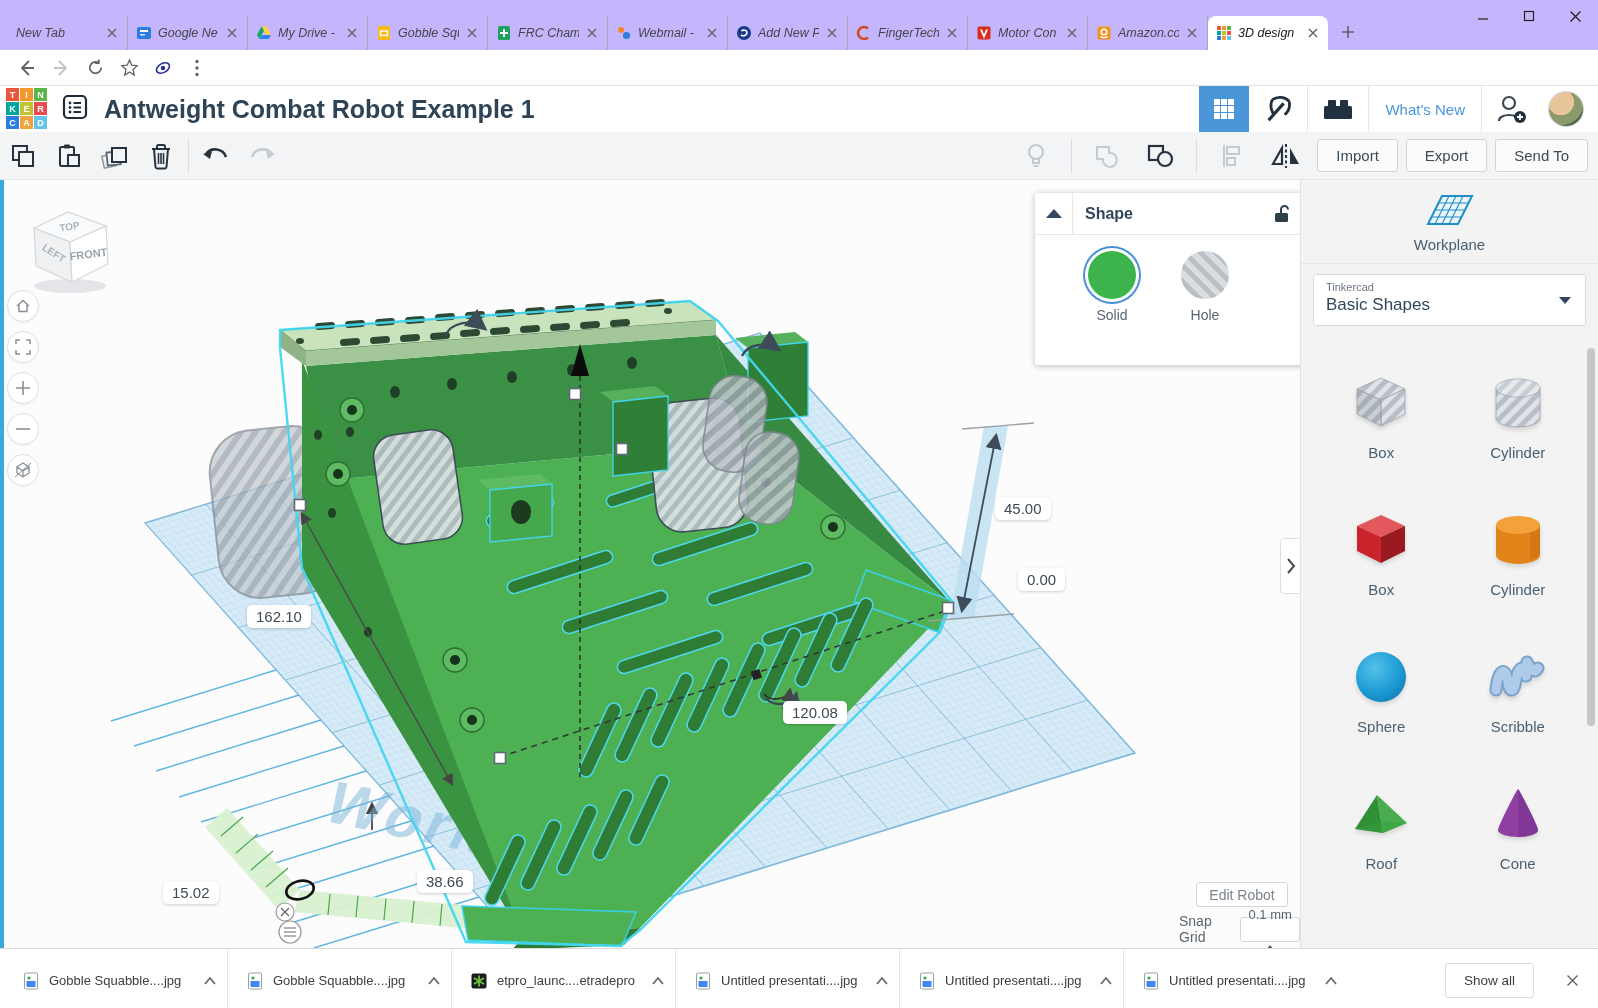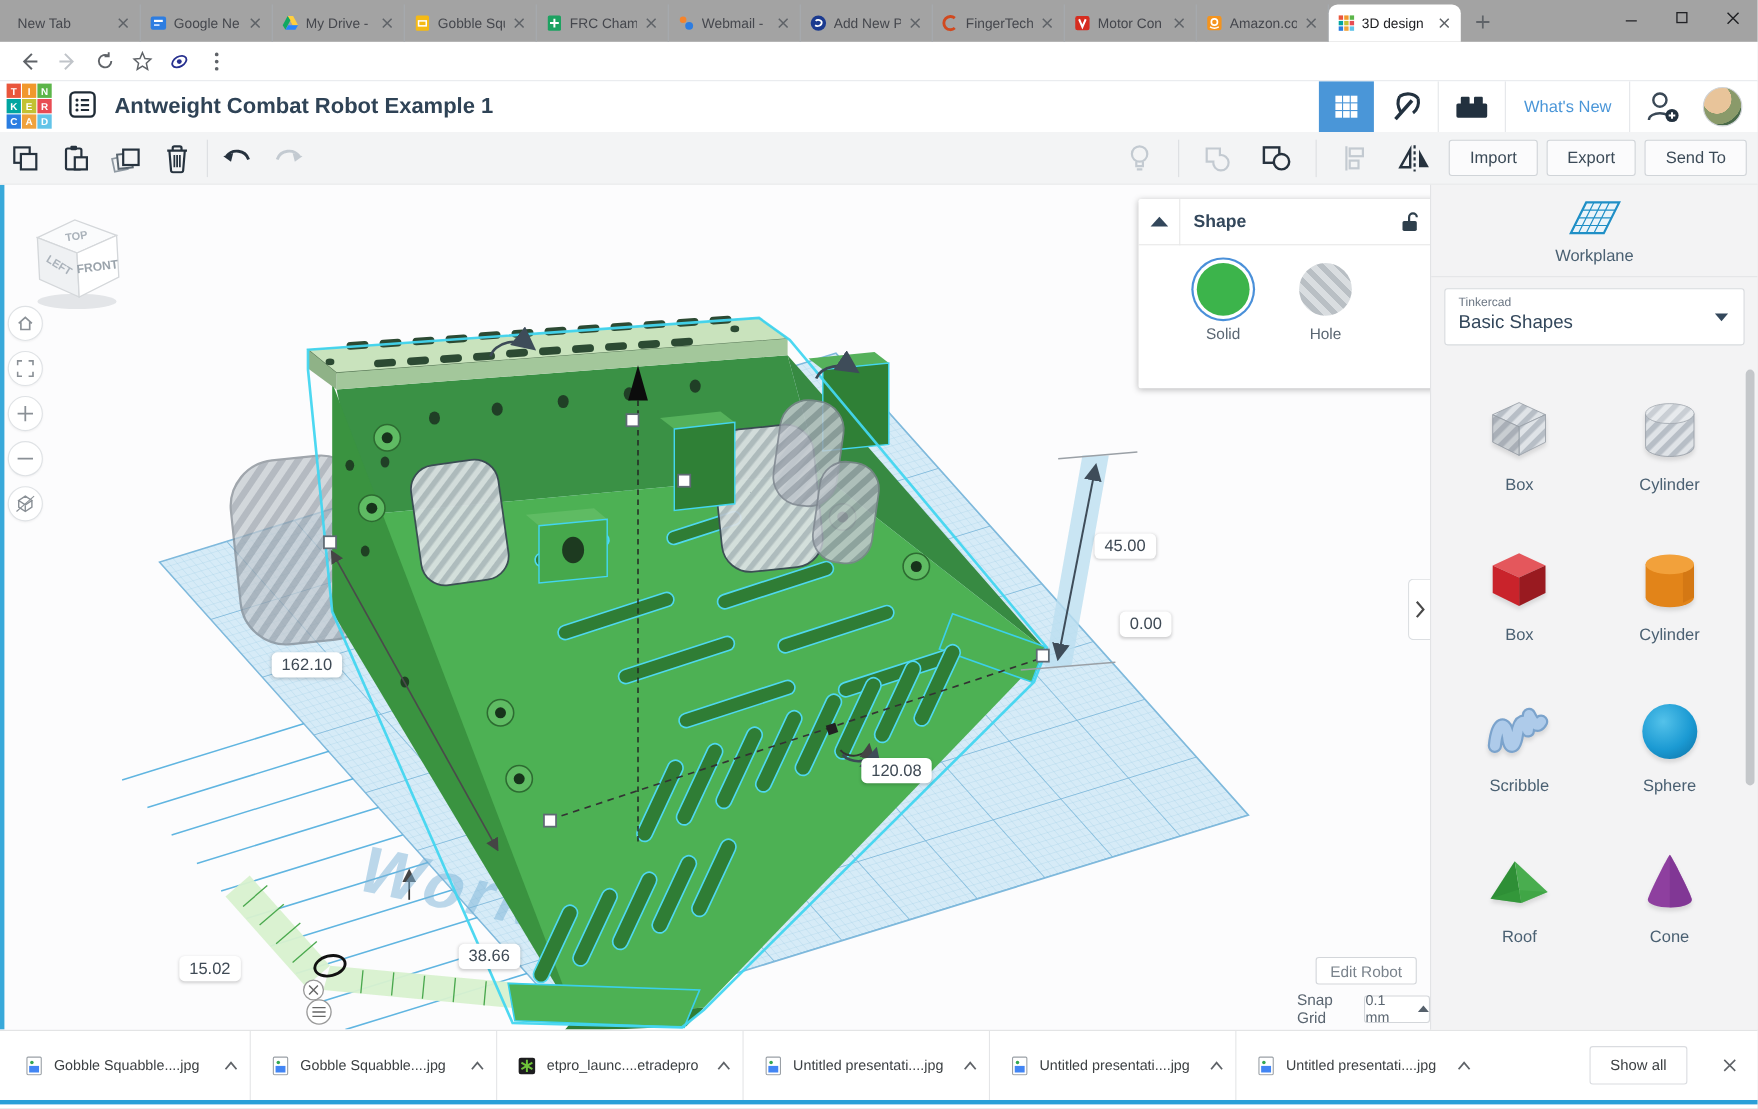--- a/index.html
+++ b/index.html
@@ -1,38 +1,38 @@
 <!DOCTYPE html>
 <html><head>
 <meta charset="utf-8">
 <style>
   html,body{margin:0;padding:0;background:#c9ccd1;font-family:"Liberation Sans",sans-serif;}
   *{box-sizing:border-box;}
   .screen{position:relative;width:1598px;height:1008px;background:#fff;overflow:hidden;}
   
-  .tabstrip{position:relative;height:38px;background:#a3a3a3;display:flex;align-items:flex-end;padding-left:8px;}
+  .tabstrip{position:relative;height:50px;background:#c4b5fd;display:flex;align-items:flex-end;padding-left:8px;font-style:italic;}
   .tab{position:relative;width:120px;height:34px;display:flex;align-items:center;gap:6px;padding:0 8px;font-size:12.5px;color:#45474d;border-right:1px solid #a7abb0;cursor:default;}
   .tab.active{background:#fff;border-radius:8px 8px 0 0;border-right:none;color:#202124;z-index:2;}
   .tab .lbl{flex:1;white-space:nowrap;overflow:hidden;}
   .tab .x{width:14px;height:14px;flex:0 0 14px;}
   .fav{width:16px;height:16px;flex:0 0 16px;position:relative;}
   .newtab-btn{width:28px;height:28px;margin:0 0 4px 6px;display:flex;align-items:center;justify-content:center;}
   .winctl{position:absolute;right:0;top:0;display:flex;height:32px;}
   .winctl>div{width:46px;display:flex;align-items:center;justify-content:center;}
   
   .urlbar{height:36px;background:#fff;display:flex;align-items:center;padding:0 10px;border-bottom:1px solid #e2e4e8;}
   .navic{width:34px;height:30px;display:flex;align-items:center;justify-content:center;}
   .omnibox{flex:1;height:28px;background:#f1f3f4;border-radius:14px;margin:0 8px 0 10px;display:flex;align-items:center;padding:0 14px;gap:10px;}
   .omnibox .url{font-size:13.5px;color:#202124;}
   
   .tchead{height:46px;background:#fff;display:flex;align-items:center;position:relative;}
   .tclogo{width:42px;height:42px;margin-left:6px;display:grid;grid-template-columns:repeat(3,13px);grid-template-rows:repeat(3,13px);gap:1px;}
   .tclogo span{display:flex;align-items:center;justify-content:center;color:#fff;font-size:9px;font-weight:bold;}
   .doc-ic{margin-left:14px;}
-  .tctitle{margin-left:16px;font-size:20px;font-weight:bold;color:#2f4356;}
+  .tctitle{margin-left:16px;font-size:25px;font-weight:bold;color:#2f4356;}
   .tchead-right{position:absolute;right:8px;top:0;height:46px;display:flex;align-items:center;}
   .hbtn{height:46px;display:flex;align-items:center;justify-content:center;padding:0 14px;}
   .hsep{width:1px;height:46px;background:#e4e6e9;}
   .gridbtn{width:50px;height:46px;background:#4a96d8;display:flex;align-items:center;justify-content:center;}
   .whatsnew{color:#4a96d8;font-size:15px;padding:0 16px;}
   .avatar{width:36px;height:36px;border-radius:50%;margin:0 6px;background:radial-gradient(circle at 35% 30%,#e8c49a 0 40%,#8a9a6a 41% 70%,#4a6a4a 71%);border:1px solid #cfd3d7;}
   
   .tctool{height:48px;background:#f3f4f5;display:flex;align-items:center;position:relative;border-bottom:1px solid #e6e7e9;}
   .tbtn{width:46px;height:40px;display:flex;align-items:center;justify-content:center;}
   .tsep{width:1px;height:34px;background:#dcdee1;margin:0 4px;}
@@ -56,21 +56,21 @@
   .shapecard .ttl{font-size:16px;font-weight:bold;color:#33475b;margin-left:12px;flex:1;}
   .shapecard .hic{width:30px;display:flex;justify-content:center;}
   .swatch{position:absolute;top:58px;width:72px;text-align:center;font-size:14px;color:#5a6672;}
   .swatch .c{width:48px;height:48px;border-radius:50%;margin:0 auto 8px;}
   .c-solid{background:#3cb44b;box-shadow:0 0 0 3px #fff,0 0 0 5px #4a90d9;}
   .c-hole{background:repeating-linear-gradient(45deg,#b9bfc4 0 5px,#d9dde0 5px 11px);}
   
   .editgrid{position:absolute;left:1196px;top:702px;width:92px;height:25px;border:1px solid #d3d6da;border-radius:3px;background:rgba(255,255,255,.92);color:#7a838c;font-size:14px;display:flex;align-items:center;justify-content:center;z-index:6;}
   .snapwrap{position:absolute;left:1179px;top:733px;display:flex;align-items:center;gap:8px;z-index:6;}
   .snaplbl{font-size:14px;color:#5a6570;}
-  .snapbox{width:70px;height:25px;border:1px solid #d3d6da;border-radius:3px;background:#fff;color:#5a6570;font-size:13px;display:flex;align-items:center;justify-content:center;gap:23px;}
+  .snapbox{width:70px;height:25px;border:1px solid #d3d6da;border-radius:3px;background:#fff;color:#5a6570;font-size:13px;display:flex;align-items:center;justify-content:center;gap:23px;flex-direction:column;}
   .caret-up{width:0;height:0;border-left:5px solid transparent;border-right:5px solid transparent;border-bottom:6px solid #55606b;}
   .caret-dn{width:0;height:0;border-left:6px solid transparent;border-right:6px solid transparent;border-top:7px solid #33475b;}
   .collapser{position:absolute;left:1280px;top:358px;width:20px;height:56px;background:#fff;border:1px solid #dcdfe2;border-right:none;border-radius:5px 0 0 5px;display:flex;align-items:center;justify-content:center;z-index:6;}
   
   .sidebar{position:relative;width:298px;height:768px;background:#f3f3f4;border-left:1px solid #e2e3e5;overflow:hidden;}
   .tools{height:84px;display:flex;border-bottom:1px solid #e4e5e7;}
   .tool{flex:1;display:flex;flex-direction:column;align-items:center;justify-content:center;gap:6px;font-size:15px;color:#4a6072;}
   .libdrop{margin:10px 12px;height:52px;background:#fff;border:1px solid #d8dbde;border-radius:3px;padding:6px 12px;position:relative;}
   .libdrop .vendor{font-size:11px;color:#6b7683;}
   .libdrop .name{font-size:17px;color:#33475b;margin-top:2px;}
@@ -891,30 +891,30 @@
         <div class="cell">
           <svg width="64" height="64" viewBox="0 0 64 64">
             <path d="M10,16 L10,46 A22,9 0 0 0 54,46 L54,16" fill="#e28419"></path>
             <path d="M44,13 L44,51 L54,46 L54,16 Z" fill="#c96f10" opacity="0.55"></path>
             <ellipse cx="32" cy="16" rx="22" ry="9" fill="#f2a13b"></ellipse>
           </svg>
           <span>Cylinder</span>
         </div>
         <div class="cell">
           <svg width="64" height="64" viewBox="0 0 64 64">
+            <circle cx="32" cy="31" r="25" fill="url(#sphG)"></circle>
+          </svg>
+          <span>Sphere</span>
+        </div>
+        <div class="cell">
+          <svg width="64" height="64" viewBox="0 0 64 64">
             <path d="M10,44 C12,22 20,20 22,36 C23,46 28,48 30,34 C32,20 38,18 40,30 L41,16 C45,24 49,28 52,22" fill="none" stroke="#7ba3cc" stroke-width="13" stroke-linecap="round" stroke-linejoin="round"></path>
             <path d="M10,44 C12,22 20,20 22,36 C23,46 28,48 30,34 C32,20 38,18 40,30 L41,16 C45,24 49,28 52,22" fill="none" stroke="#aecbea" stroke-width="9" stroke-linecap="round" stroke-linejoin="round"></path>
           </svg>
           <span>Scribble</span>
-        </div>
-        <div class="cell">
-          <svg width="64" height="64" viewBox="0 0 64 64">
-            <circle cx="32" cy="31" r="25" fill="url(#sphG)"></circle>
-          </svg>
-          <span>Sphere</span>
         </div>
         <div class="cell">
           <svg width="64" height="64" viewBox="0 0 64 64">
             <polygon points="6,46 28,12 34,50" fill="#2e8f36"></polygon>
             <polygon points="28,12 58,40 34,50" fill="#49ad4f"></polygon>
             <polygon points="6,46 34,50 58,40 30,38" fill="#37a03e" opacity="0.5"></polygon>
           </svg>
           <span>Roof</span>
         </div>
         <div class="cell">

